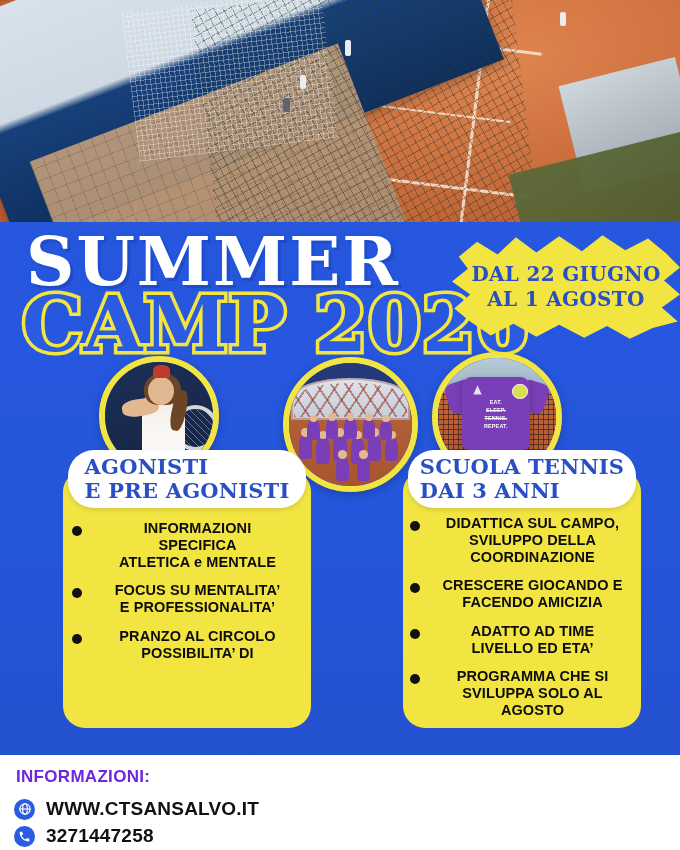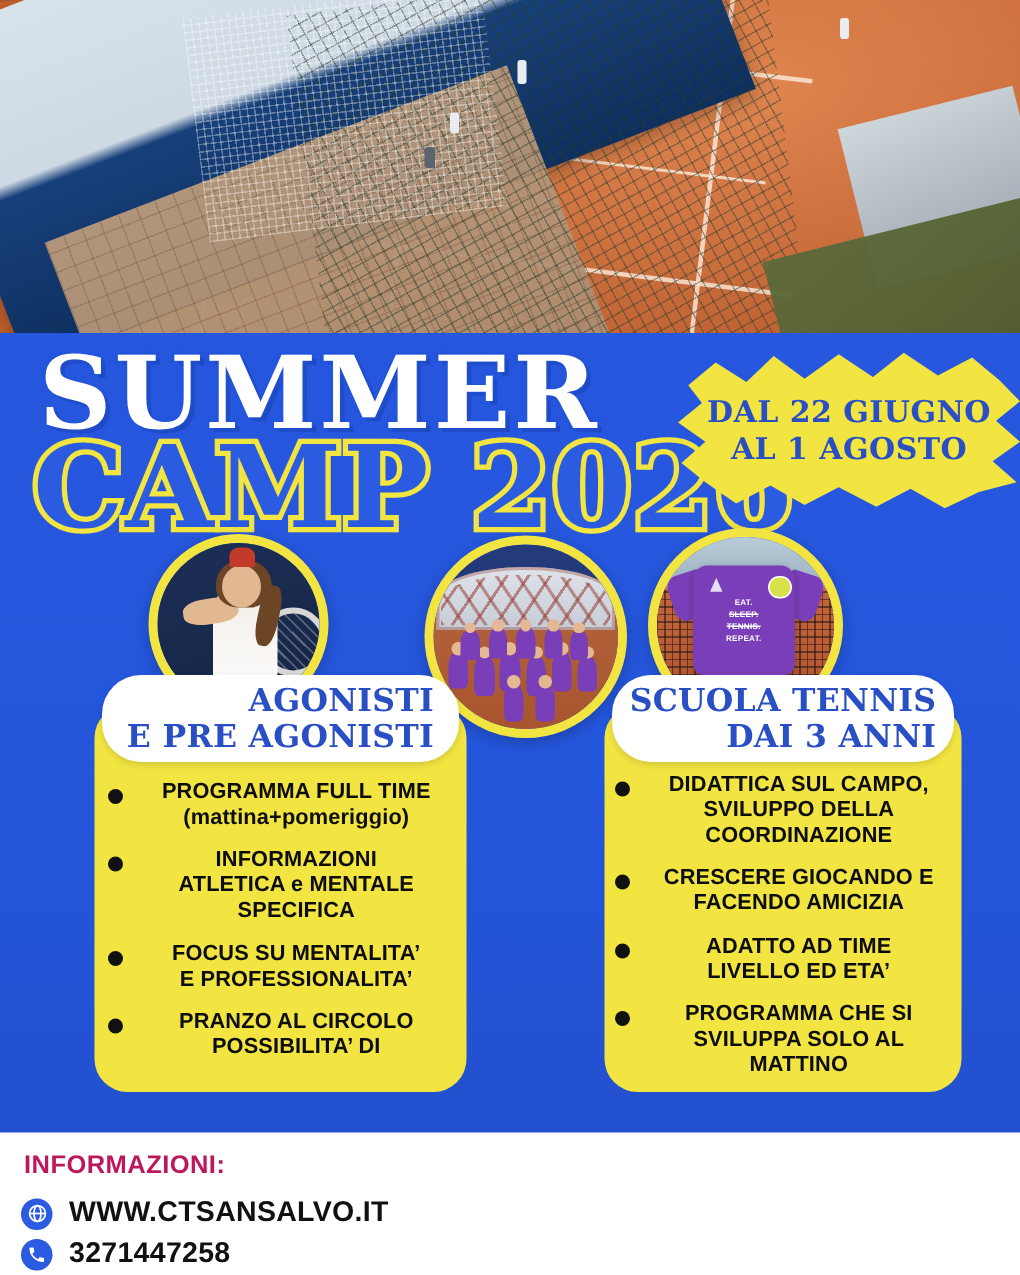--- a/index.html
+++ b/index.html
@@ -180,21 +180,21 @@
   .p3-logo { position:absolute; left:30%; top:23%; width:7%; height:8%;
              background:#e7dff4; clip-path:polygon(50% 0,100% 100%,0 100%); }
 
   
   .box { position:absolute; background:#F2E542; border-radius:22px; }
   .box-l { left:63px; top:470px; width:248px; height:258px; }
   .box-r { left:403px; top:470px; width:238px; height:258px; }
 
   .box-head {
     position:absolute; background:#FFFFFF; border-radius:26px;
-    display:flex; align-items:center; justify-content:center; text-align:right;
+    display:flex; align-items:center; justify-content:center; text-align:left;
     box-shadow:0 2px 5px rgba(0,0,0,.13);
   }
   .head-l { left:68px; top:450px; width:238px; height:58px; }
   .head-r { left:408px; top:450px; width:228px; height:58px; }
   .head-txt {
     font-family:"DejaVu Serif", serif; font-weight:bold;
     font-size:21px; line-height:1.14; color:#2A4FC4; letter-spacing:.2px;
   }
   .head-r .head-txt { font-size:21px; }
 
@@ -214,21 +214,21 @@
   }
   .li-txt .sub { font-weight:bold; }
 
   
   .footer {
     position:absolute; left:0; top:755px; width:680px; height:95px;
     background:#FFFFFF;
   }
   .info-title {
     position:absolute; left:16px; top:12px;
-    font-size:17px; font-weight:bold; color:#be185d; letter-spacing:.3px;
+    font-size:17px; font-weight:bold; color:#6d28d9; letter-spacing:.3px;
   }
   .info-row { position:absolute; display:flex; align-items:center; gap:11px; }
   .row1 { left:14px; top:43px; }
   .row2 { left:14px; top:70px; }
   .ic {
     width:21px; height:21px; border-radius:50%; background:#2A5BE0;
     display:flex; align-items:center; justify-content:center;
     color:#fff; font-size:13px; line-height:1; flex:0 0 auto;
   }
   .info-txt { font-size:19px; font-weight:bold; color:#111; letter-spacing:.2px; }
@@ -338,30 +338,23 @@
   <div class="box-head head-l">
     <div class="head-txt">
       <div>AGONISTI</div>
       <div>E PRE AGONISTI</div>
     </div>
   </div>
   <ul class="blist list-l">
     <li>
       <span class="bullet"></span>
       <span class="li-txt">
-        <span style="display:block">PROGRAMMA FULL TIME</span>
-        <span class="sub" style="display:block">(mattina+pomeriggio)</span>
-      </span>
-    </li>
-    <li>
-      <span class="bullet"></span>
-      <span class="li-txt">
         <span style="display:block">INFORMAZIONI</span>
+        <span style="display:block">SPECIFICA</span>
         <span style="display:block">ATLETICA e MENTALE</span>
-        <span style="display:block">SPECIFICA</span>
       </span>
     </li>
     <li>
       <span class="bullet"></span>
       <span class="li-txt">
         <span style="display:block">FOCUS SU MENTALITA’</span>
         <span style="display:block">E PROFESSIONALITA’</span>
       </span>
     </li>
     <li>
@@ -401,21 +394,21 @@
       <span class="li-txt">
         <span style="display:block">ADATTO AD TIME</span>
         <span style="display:block">LIVELLO ED ETA’</span>
       </span>
     </li>
     <li>
       <span class="bullet"></span>
       <span class="li-txt">
         <span style="display:block">PROGRAMMA CHE SI</span>
         <span style="display:block">SVILUPPA SOLO AL</span>
-        <span style="display:block">MATTINO</span>
+        <span style="display:block">AGOSTO</span>
       </span>
     </li>
   </ul>
 
   <div class="footer">
     <div class="info-title">INFORMAZIONI:</div>
 
     <div class="info-row row1">
       <span class="ic">
         <svg width="14" height="14" viewBox="0 0 24 24" fill="none" stroke="#fff" stroke-width="2">

